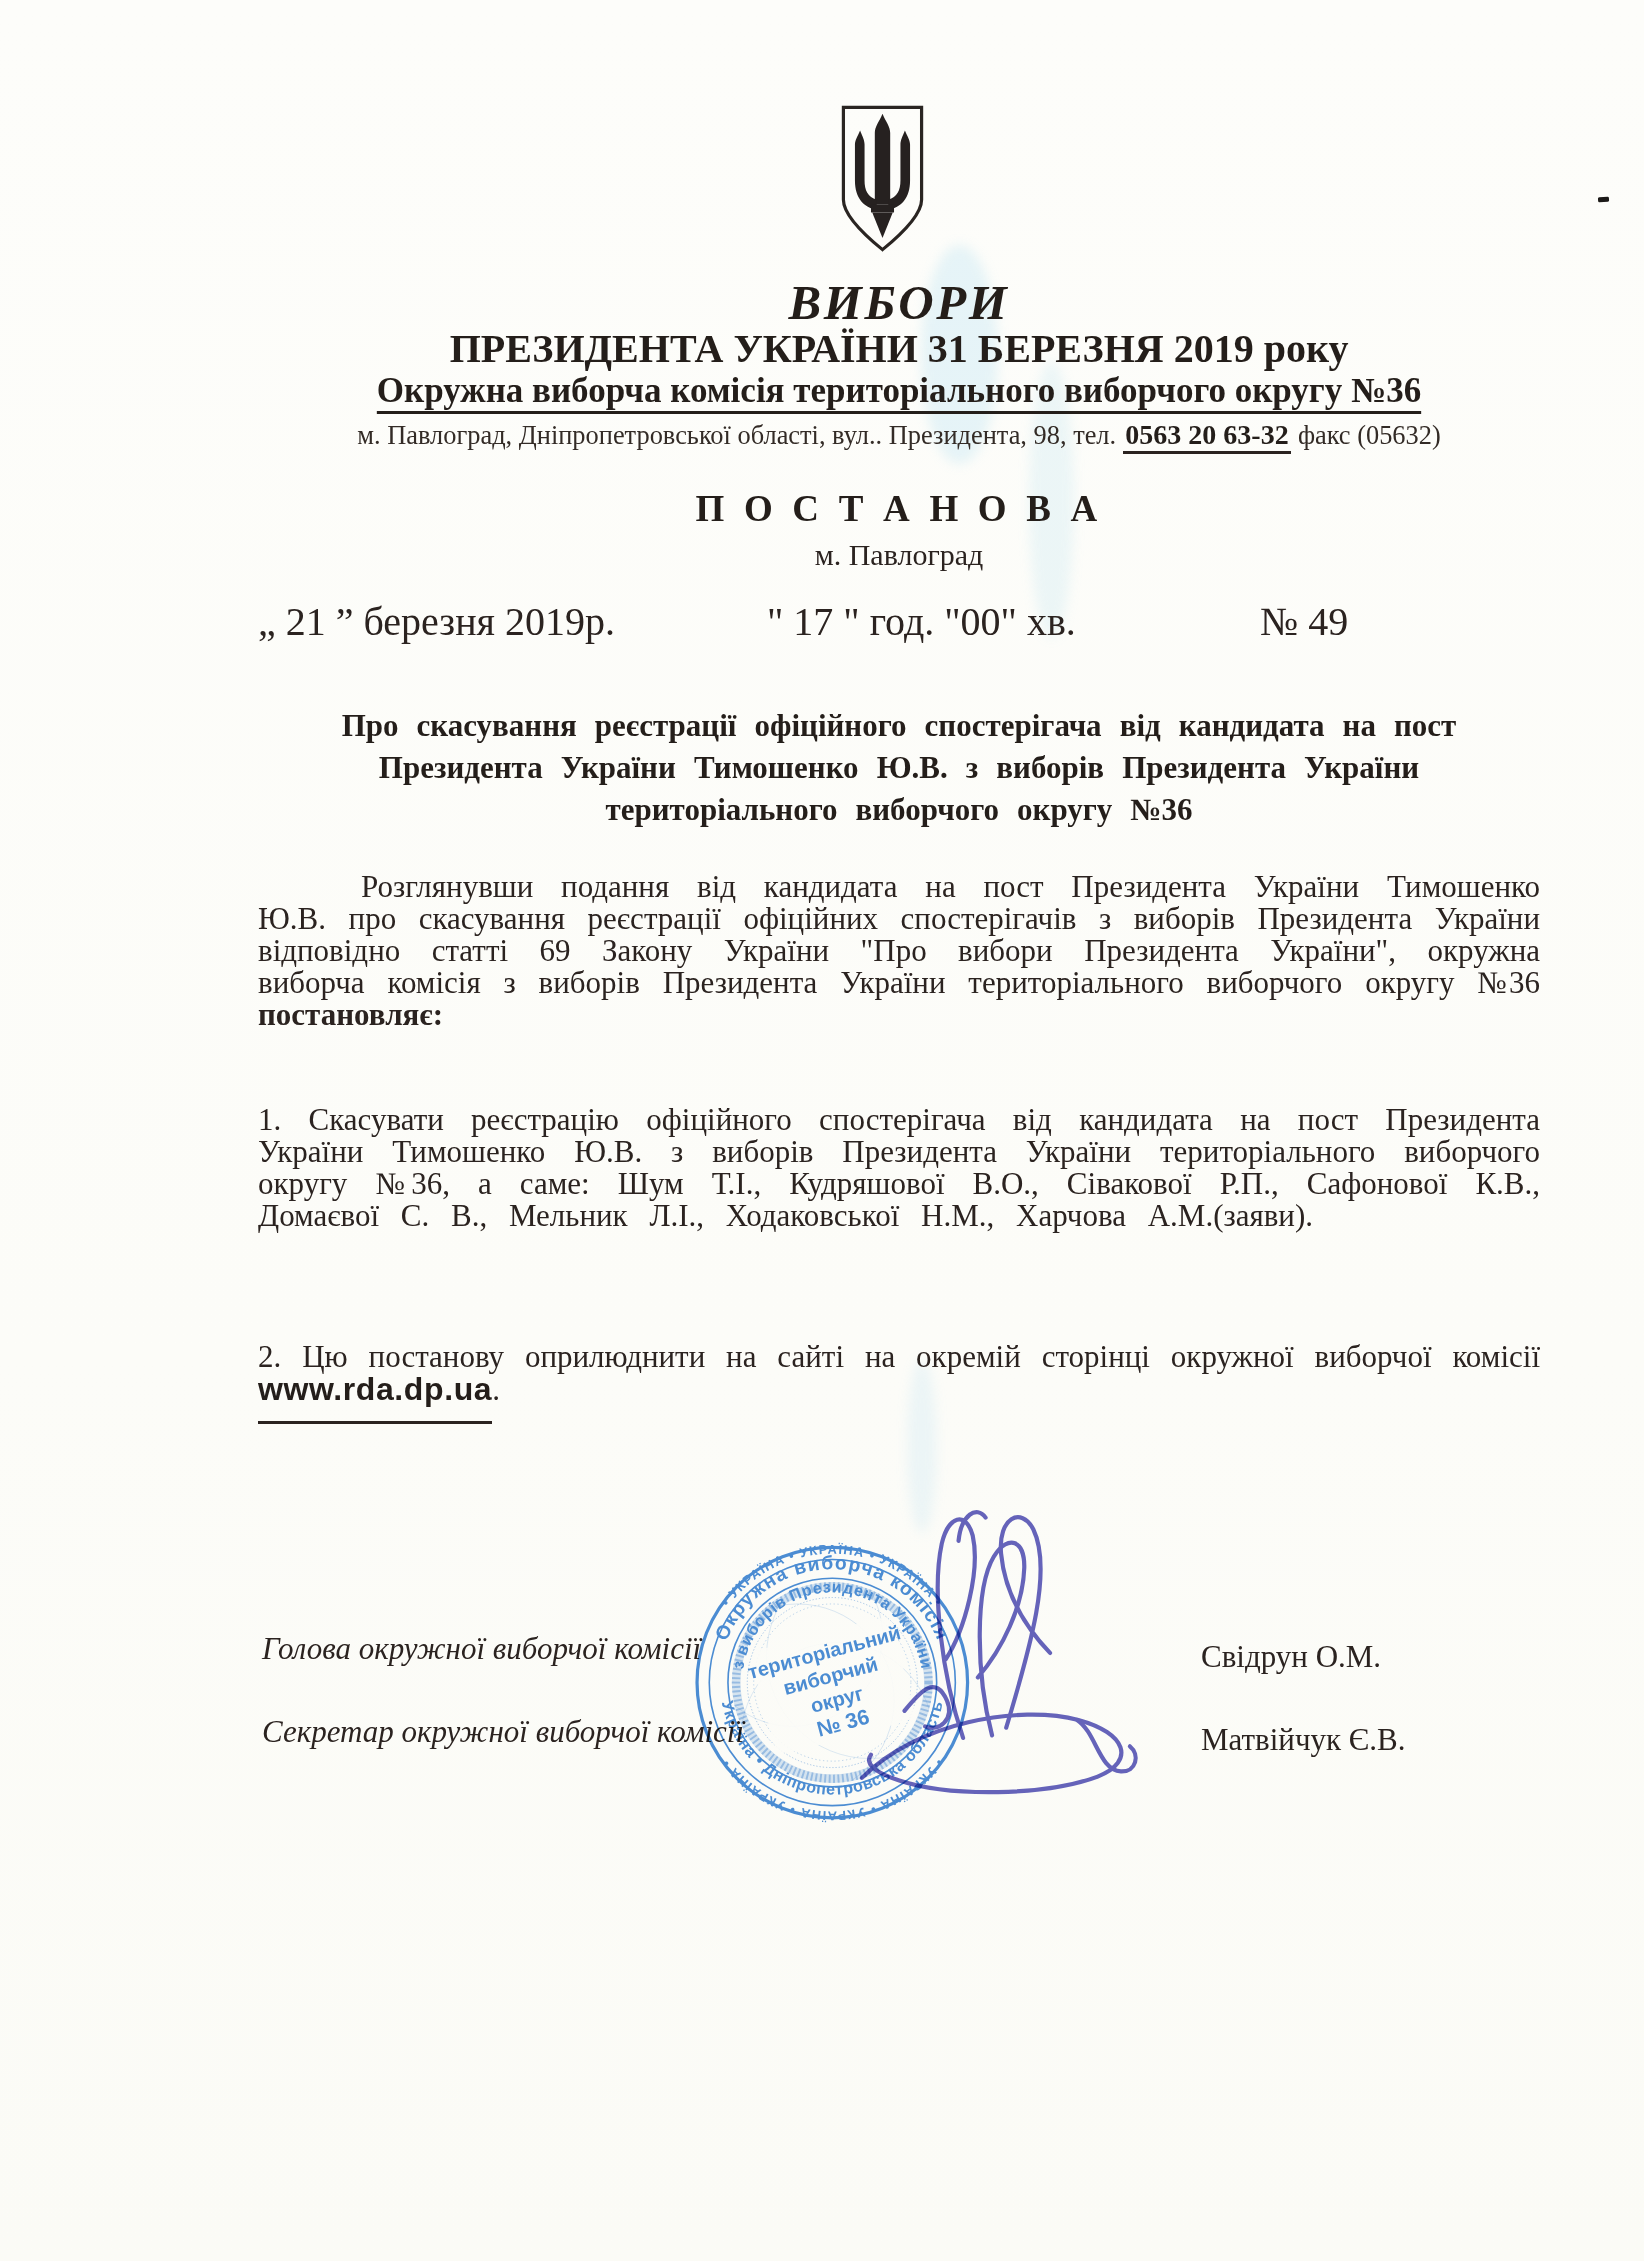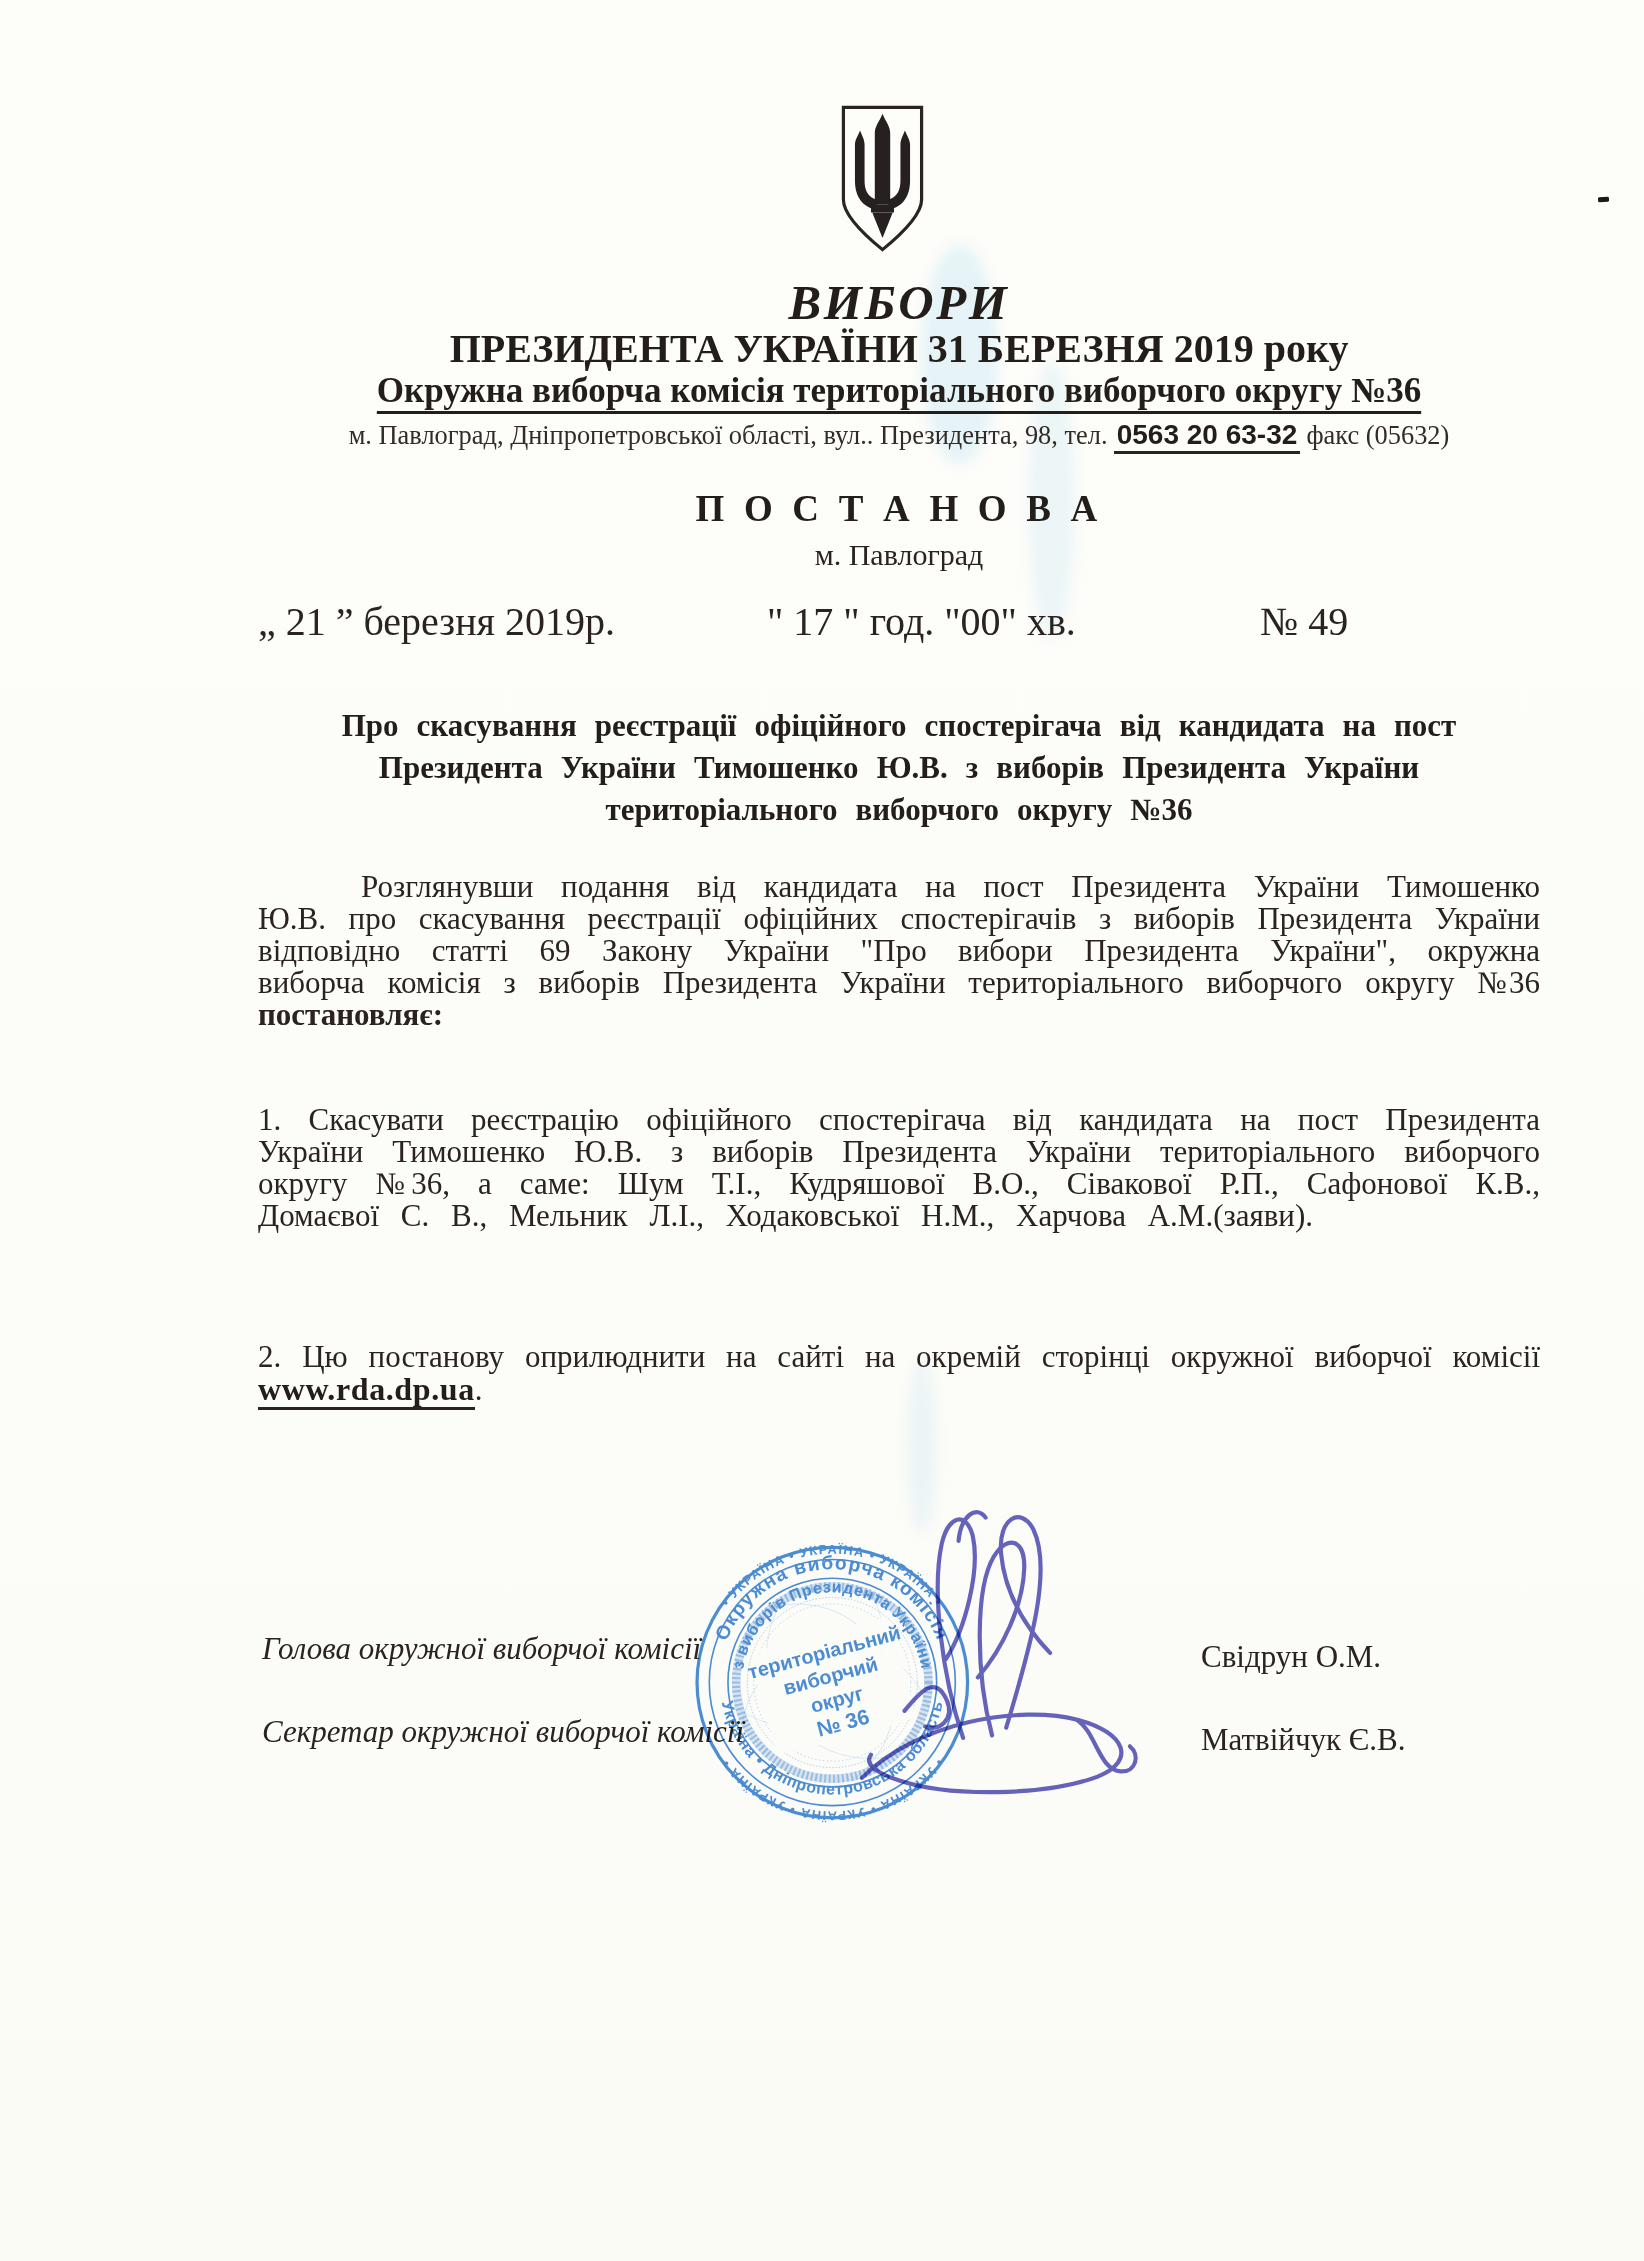--- a/index.html
+++ b/index.html
@@ -14,38 +14,38 @@
   .abs{position:absolute;}
   .col{left:258px;width:1282px;}
   .center{text-align:center;}
   
   .t1{top:274px;font-size:49px;font-weight:bold;letter-spacing:2.6px;color:#241e1a;font-style:italic;}
   .t2{top:325px;font-size:40px;font-weight:bold;color:#241e1a;}
   .t3{top:371px;font-size:35px;font-weight:bold;color:#241e1a;
       text-decoration:underline;text-decoration-thickness:3.2px;text-underline-offset:9px;}
   .addr{top:419px;font-size:26.4px;color:#332b26;}
   .addr .phone{
-    font-family:Liberation Sans, sans-serif;font-weight:bold;font-size:28px;
+    font-family:Liberation Serif, serif;font-weight:bold;font-size:28px;
     border-bottom:3.9px solid #2b2320;padding:0 2.6px 1.3px 2.6px;color:#241e1a;}
   .doctype{top:487px;font-size:37px;font-weight:bold;letter-spacing:5.2px;color:#241e1a;}
   .place{top:538px;font-size:30px;}
   .daterow{top:598px;height:39px;font-size:40px;}
   .daterow .d1{position:absolute;left:0;}
   .daterow .d2{position:absolute;left:509px;}
   .daterow .d3{position:absolute;left:1002px;}
   
   .subject{top:705px;font-size:31px;font-weight:bold;line-height:42px;
            padding:0 35px;box-sizing:border-box;word-spacing:10.3px;color:#241e1a;}
   .para{font-size:31px;line-height:32px;text-align:justify;color:#2b2320;}
   .p1{top:871px;text-indent:103px;word-spacing:13px;}
   .item1{top:1104px;word-spacing:14px;}
   .item2{top:1341px;word-spacing:9px;}
   .item2 .weblink{
-    font-family:Liberation Serif, serif;font-weight:bold;font-size:32px;
-    border-bottom:3.9px solid #2b2320;padding-bottom:0;letter-spacing:0.6px;color:#241e1a;}
+    font-family:Liberation Sans, sans-serif;font-weight:bold;font-size:32px;
+    border-bottom:3.9px solid #2b2320;padding-bottom:14px;letter-spacing:0.6px;color:#241e1a;}
   .bold{font-weight:bold;}
   
   .sigrow{height:45px;font-size:31px;}
   .sig1{top:1631px;}
   .sig2{top:1714px;}
   .sigrow .role{position:absolute;left:4px;font-style:italic;}
   .sigrow .name{position:absolute;left:943px;margin-top:8px;}
   
   .overlay{position:absolute;left:0;top:0;width:1644px;height:2261px;pointer-events:none;}
   .stamp-text{font-family:"Liberation Sans",sans-serif;font-weight:bold;}

